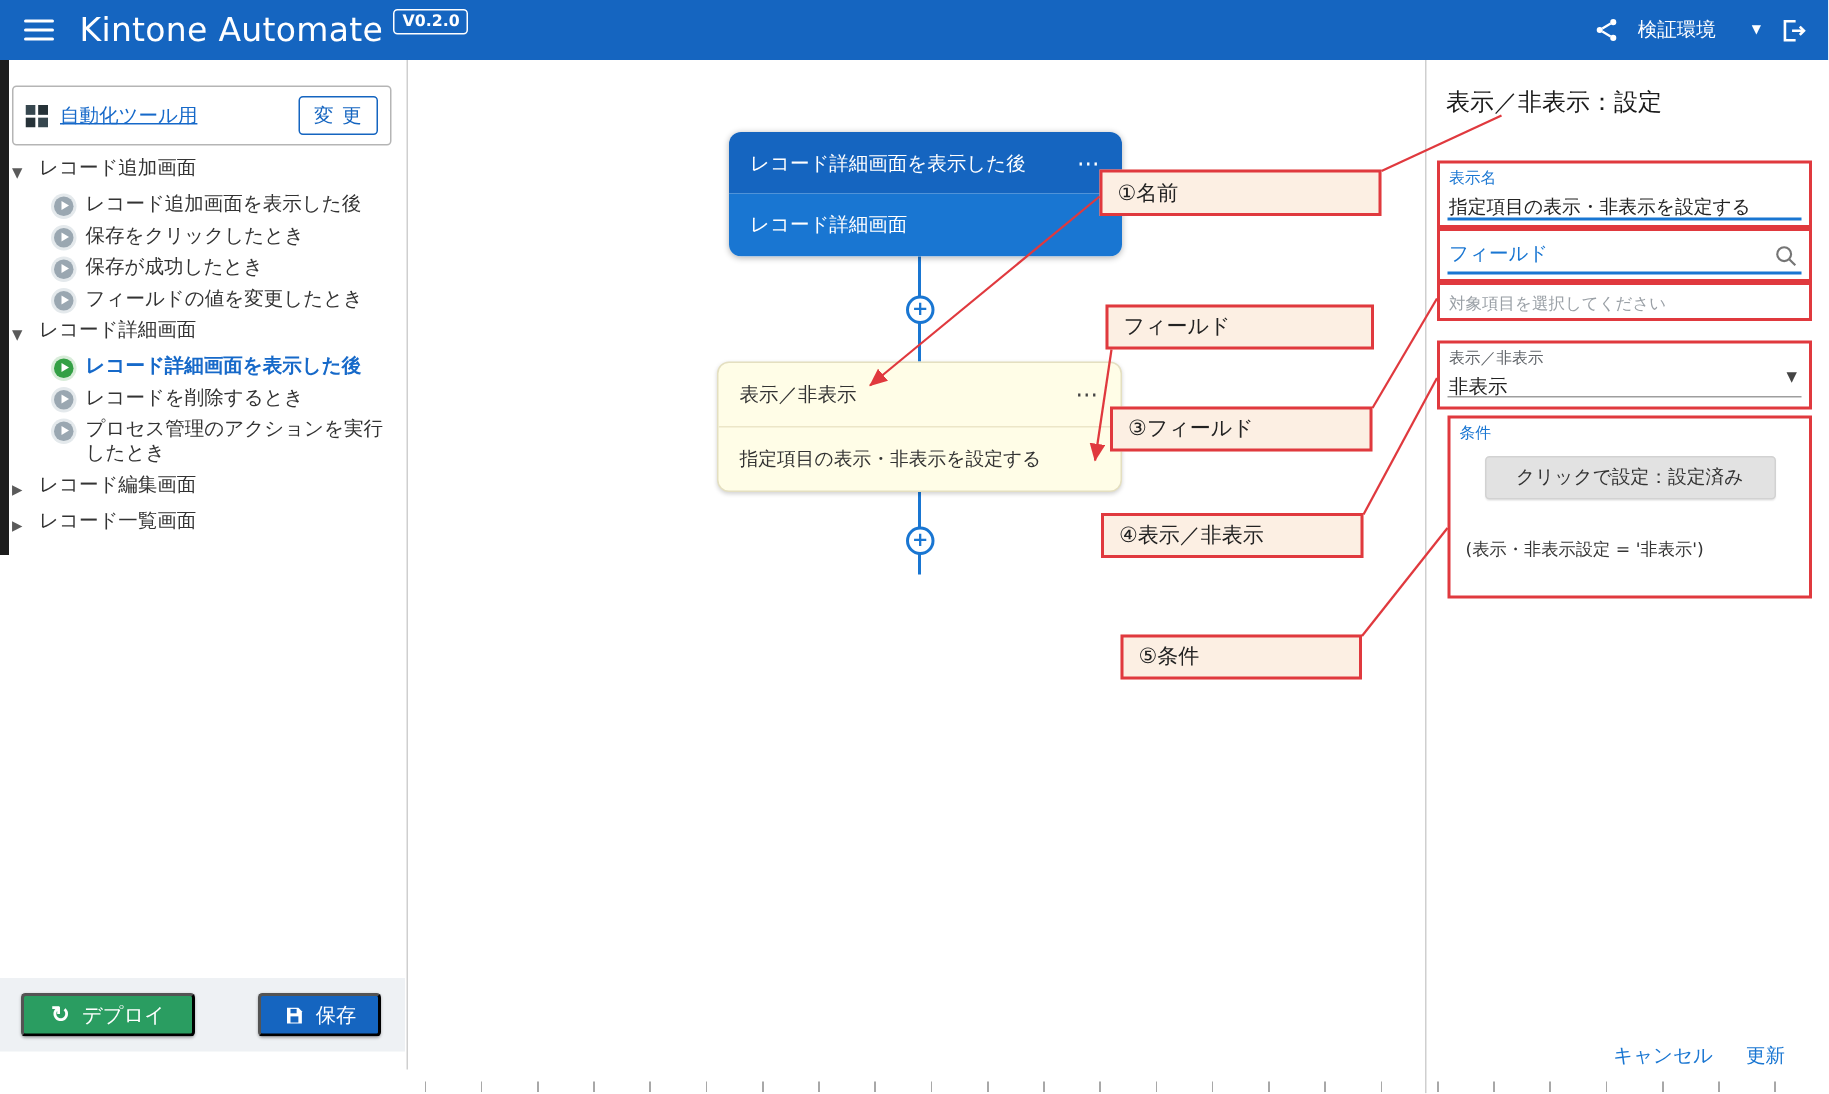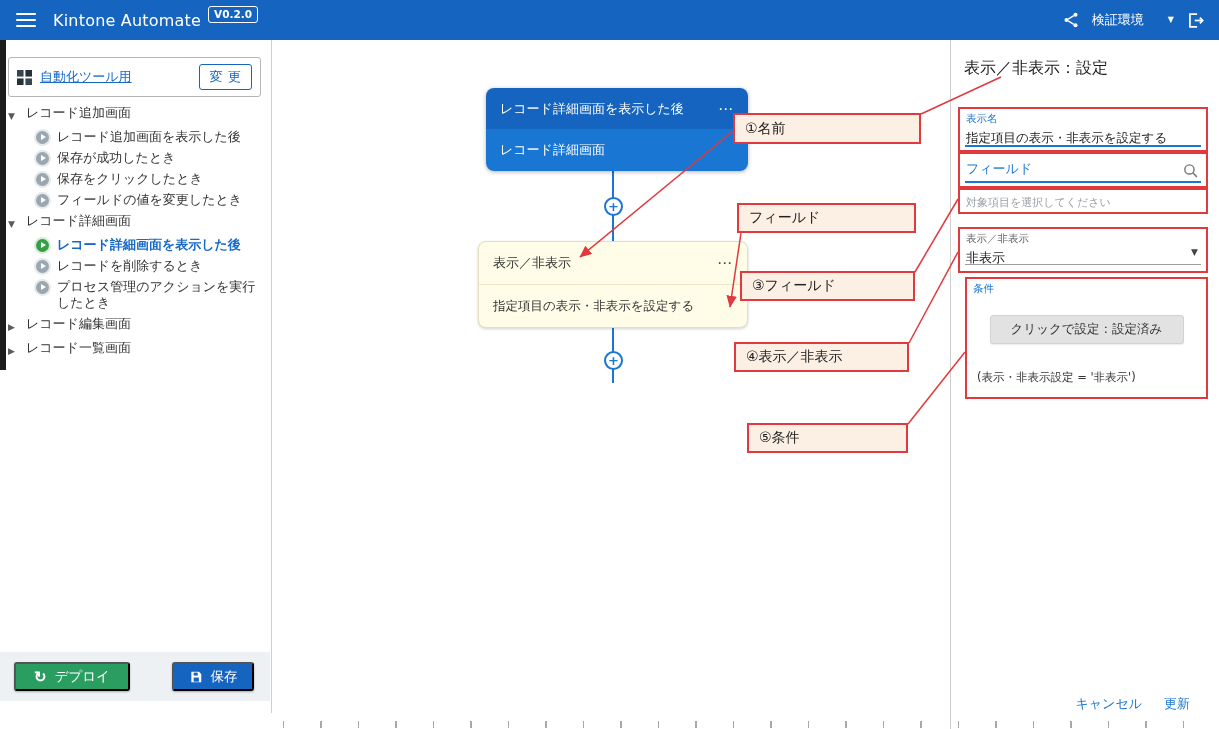--- a/index.html
+++ b/index.html
@@ -4,21 +4,21 @@
 <style>
   * { margin:0; padding:0; box-sizing:border-box; }
   html,body { background:#fff; }
   body { font-family:"DejaVu Sans","Liberation Sans",sans-serif; }
   .app { position:relative; width:1219px; height:729px; background:#fff; overflow:hidden; }
 
   
   .header { position:absolute; top:0; left:0; right:0; height:40px; background:#1565c0; display:flex; align-items:center; color:#fff; z-index:30; }
   .hamburger { width:20px; display:flex; flex-direction:column; gap:4px; margin-left:16px; cursor:pointer; }
   .hamburger span { display:block; height:2px; background:#fff; border-radius:1px; }
-  .app-title { margin-left:17px; font-size:16px; font-weight:500; letter-spacing:.2px; white-space:nowrap; }
+  .app-title { margin-left:17px; font-size:22px; font-weight:500; letter-spacing:.2px; white-space:nowrap; }
   .version-badge { align-self:flex-start; margin-top:6px; margin-left:7px; border:1.5px solid #fff; border-radius:3px; font-size:10.5px; font-weight:bold; padding:1px 5px; line-height:1.2; }
   .header-right { margin-left:auto; margin-right:14px; display:flex; align-items:center; gap:12px; }
   .env-dropdown { display:flex; align-items:center; gap:24px; cursor:pointer; }
   .env-label { font-size:13px; }
   .caret-sm { font-size:8px; line-height:1; }
   .icon-btn { display:flex; align-items:center; cursor:pointer; }
 
   
   .sidebar { position:absolute; top:40px; left:0; width:272px; bottom:16px; background:#fff; border-right:1px solid #cfcfcf; z-index:10; }
   .app-box { position:absolute; top:17px; left:8px; width:253px; height:40px; border:1px solid #b5b5b5; border-radius:3px; display:flex; align-items:center; padding:0 8px; background:#fff; }
@@ -84,21 +84,21 @@
   .g-field { left:7px; top:112px; width:250px; height:36px; padding:6px 6px; }
   .g-field .flabel { font-size:13px; color:#1976d2; white-space:nowrap; }
   .g-field .search { position:absolute; right:7px; top:8px; cursor:pointer; }
   .g-helper { left:7px; top:148px; width:250px; height:26px; padding:5px 6px; font-size:11px; color:#9aa0a6; white-space:nowrap; }
   .g-visibility { left:7px; top:187px; width:250px; height:46px; padding:3px 6px; cursor:pointer; }
   .g-visibility .slabel { font-size:10.5px; color:#5f6368; white-space:nowrap; }
   .g-visibility .val { font-size:13px; color:#222; margin-top:3px; white-space:nowrap; }
   .g-visibility .caret { position:absolute; right:8px; top:18px; font-size:9px; color:#444; }
   .u-gray { position:absolute; left:5px; right:5px; bottom:6px; height:1px; background:#9e9e9e; }
   .g-condition { left:14px; top:237px; width:243px; height:122px; padding:3px 6px; }
-  .cond-btn { margin:19px auto 0; width:194px; height:29px; background:#e2e2e2; border:1px solid #d2d2d2; border-radius:3px; display:flex; align-items:center; justify-content:center; font-size:12.5px; color:#333; cursor:pointer; box-shadow:0 1px 1px rgba(0,0,0,.08); white-space:nowrap; }
+  .cond-btn { margin:8px auto 0; width:194px; height:29px; background:#e2e2e2; border:1px solid #d2d2d2; border-radius:3px; display:flex; align-items:center; justify-content:center; font-size:12.5px; color:#333; cursor:pointer; box-shadow:0 1px 1px rgba(0,0,0,.08); white-space:nowrap; }
   .cond-summary { margin-top:26px; padding-left:4px; font-size:11.5px; color:#333; white-space:nowrap; }
   .panel-links { position:absolute; right:29px; bottom:16px; display:flex; gap:22px; font-size:13px; color:#1976d2; }
   .panel-links span { cursor:pointer; white-space:nowrap; }
 
   
   .ticks { position:absolute; left:283px; right:0; bottom:1px; height:7px; z-index:35;
            background:repeating-linear-gradient(to right, #a8a8a8 0 1px, transparent 1px 37.5px); }
 </style>
 </head>
 <body>
@@ -154,25 +154,25 @@
       <div class="tree-row group">
         <span class="tri">▼</span>
         <span class="tree-label">レコード追加画面</span>
       </div>
       <div class="tree-row child">
         <span class="play-icon"></span>
         <span class="tree-label">レコード追加画面を表示した後</span>
       </div>
       <div class="tree-row child">
         <span class="play-icon"></span>
+        <span class="tree-label">保存をクリックしたとき</span>
+      </div>
+      <div class="tree-row child">
+        <span class="play-icon"></span>
         <span class="tree-label">保存が成功したとき</span>
-      </div>
-      <div class="tree-row child">
-        <span class="play-icon"></span>
-        <span class="tree-label">保存をクリックしたとき</span>
       </div>
       <div class="tree-row child">
         <span class="play-icon"></span>
         <span class="tree-label">フィールドの値を変更したとき</span>
       </div>
 
       <div class="tree-row group">
         <span class="tri">▼</span>
         <span class="tree-label">レコード詳細画面</span>
       </div>

